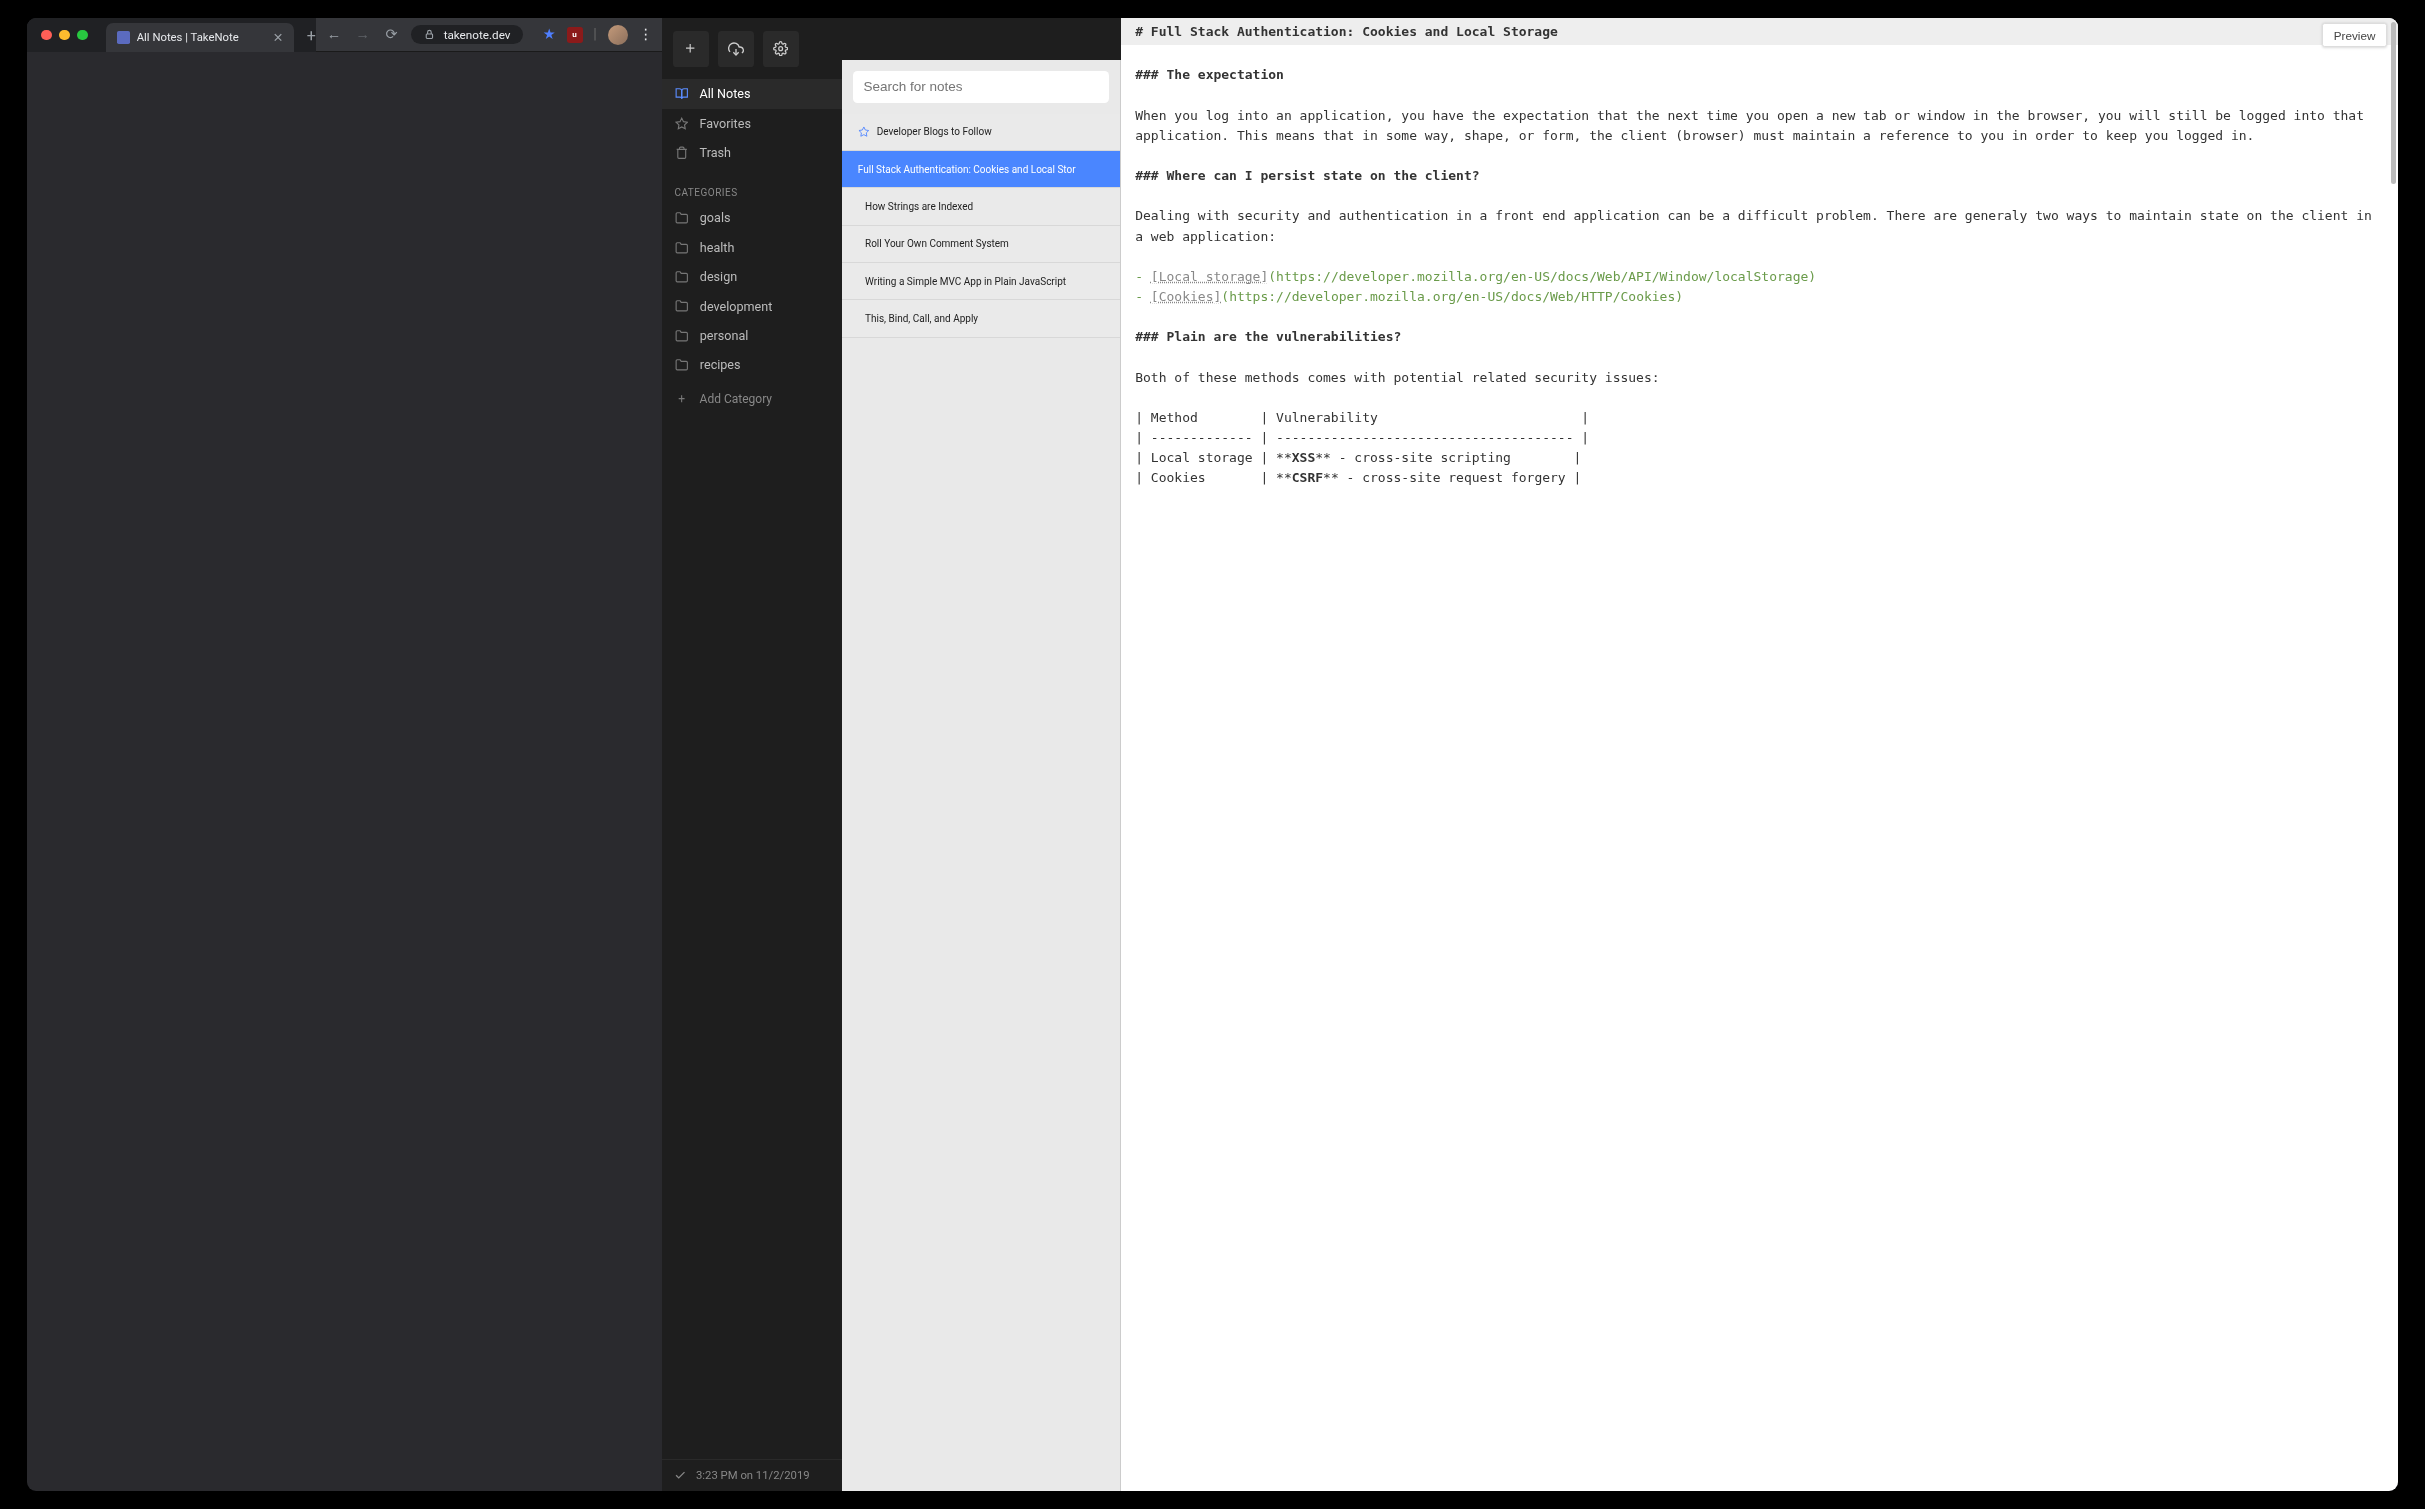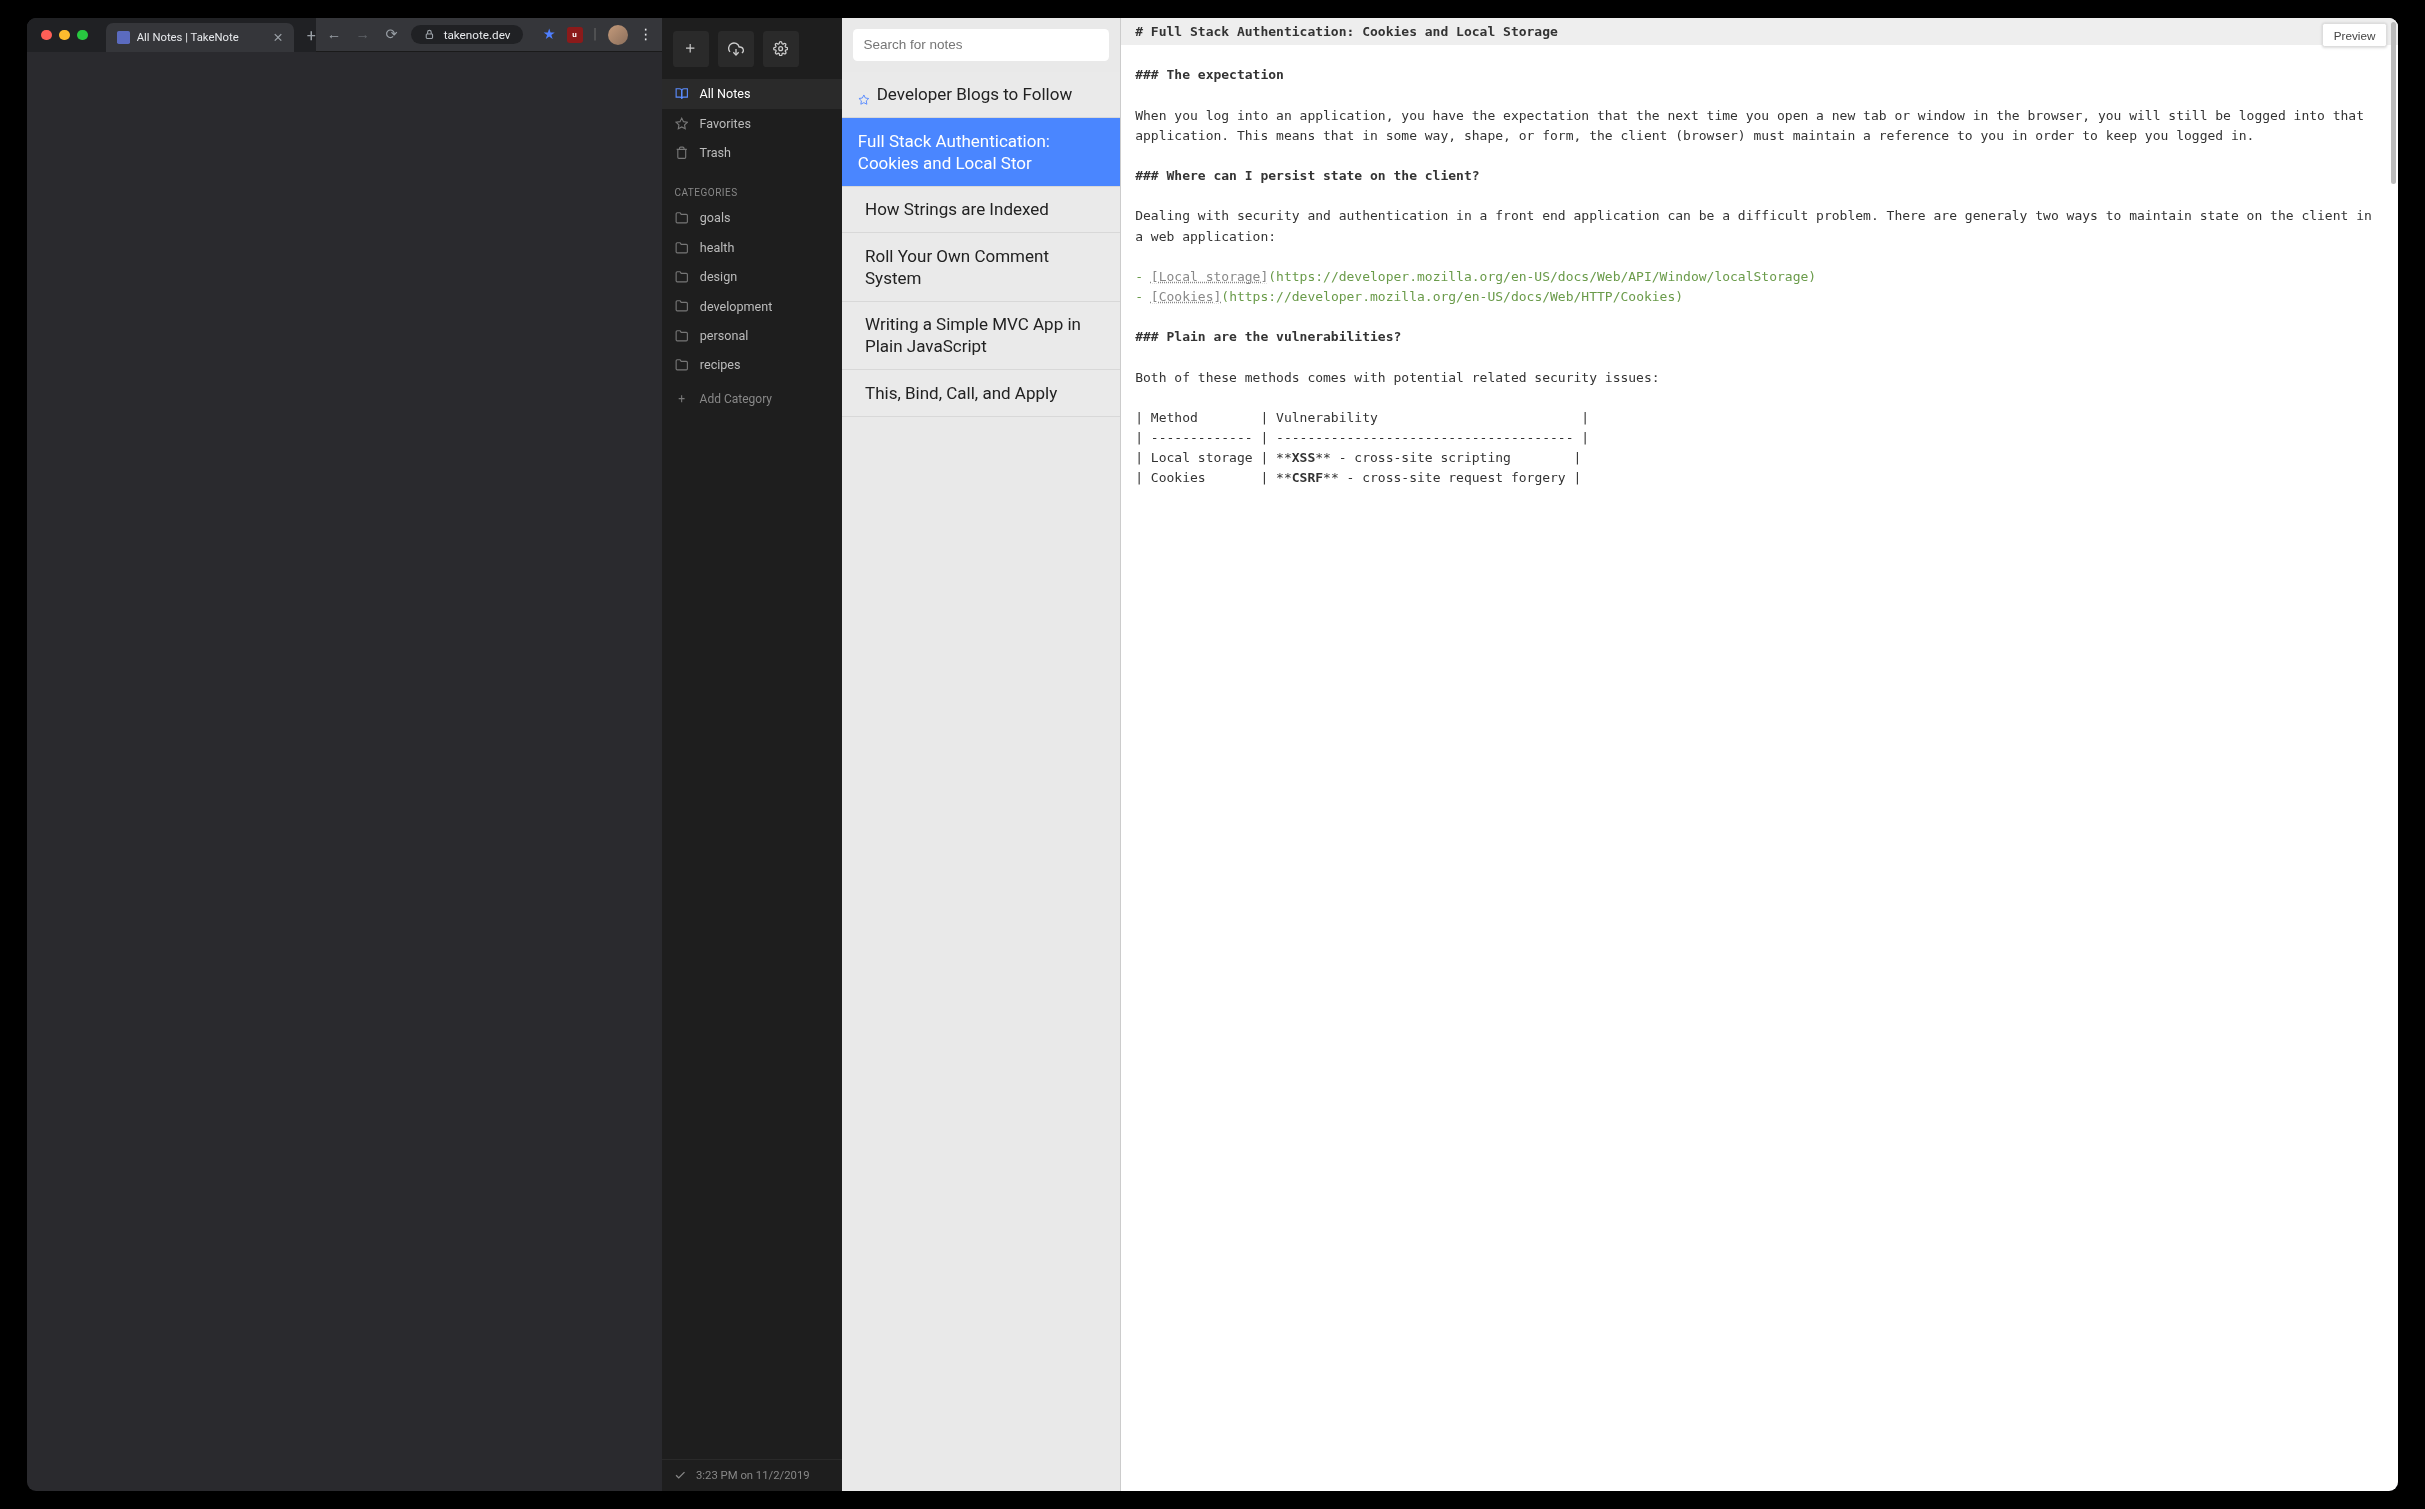--- a/index.html
+++ b/index.html
@@ -152,42 +152,43 @@
   display: flex; align-items: center; gap: 9px;
   border-top: 0.9px solid #2a2a2a;
 }
 
 .notes-list {
   width: 279px;
   background: #e9e9e9;
   display: flex;
   flex-direction: column;
   border-right: 0.9px solid #ccc;
+  margin-top: 42px;
 }
 .search-wrap { padding: 10.8px; }
 .search {
   width: 100%;
   height: 32px;
   border-radius: 4.5px;
   border: none;
   background: #fff;
   padding: 0 10.8px;
   font-size: 13.5px;
   color: #333;
   outline: none;
 }
 .note-item {
   padding: 11.7px 16px;
   border-bottom: 0.9px solid #d8d8d8;
   background: #eaeaea;
-  font-size: 17px;
+  font-size: 10px;
   color: #222;
   cursor: pointer;
   display: flex;
-  align-items: flex-end;
+  align-items: flex-start;
   gap: 7.2px;
   line-height: 1.3;
 }
 .note-item.starred .star-small { color: #5b8dff; font-size: 11.7px; margin-top: 0.9px; }
 .note-item.selected {
   background: #4a86ff;
   color: #fff;
 }
 .note-item .note-title { flex: 1; }
 

